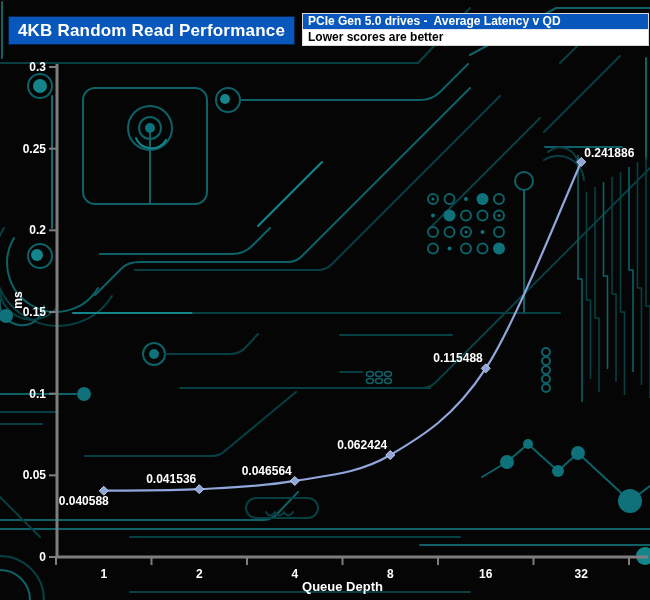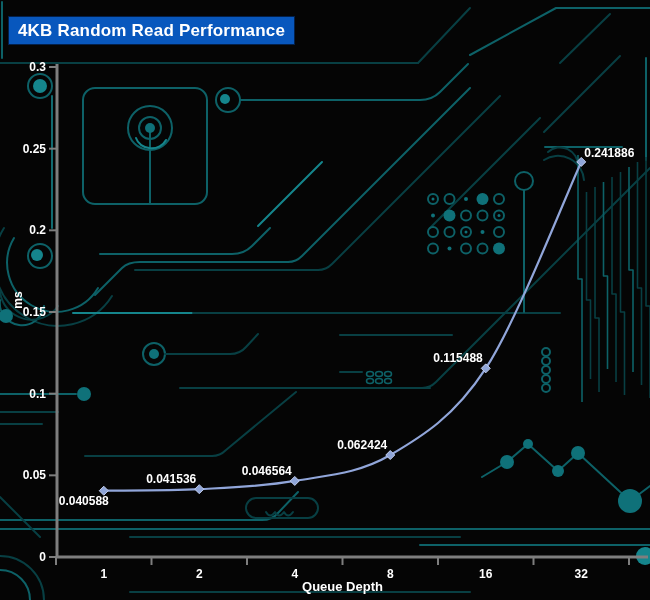--- a/index.html
+++ b/index.html
@@ -203,13 +203,17 @@
       <text x="387.25" y="449.0408" fill="#FFFFFF" font-size="12" font-weight="bold" text-anchor="end" font-family="Liberation Sans, sans-serif">0.062424</text>
       <path d="M 485.75,363.8696 L 490.25,368.3696 L 485.75,372.8696 L 481.25,368.3696 Z" fill="#8FA5D8" stroke="#C2CDEC" stroke-width="1"></path>
       <text x="482.75" y="362.3696" fill="#FFFFFF" font-size="12" font-weight="bold" text-anchor="end" font-family="Liberation Sans, sans-serif">0.115488</text>
       <path d="M 581.25,157.41953333333333 L 585.75,161.91953333333333 L 581.25,166.41953333333333 L 576.75,161.91953333333333 Z" fill="#8FA5D8" stroke="#C2CDEC" stroke-width="1"></path>
       <text x="584.25" y="156.91953333333333" fill="#FFFFFF" font-size="12" font-weight="bold" text-anchor="start" font-family="Liberation Sans, sans-serif">0.241886</text>
     </svg>
 
   <div class="title-bar">
     <span>4KB Random Read Performance</span>
   </div>
+  <div class="sub-box">
+    <div class="sub-row">PCIe Gen 5.0 drives -  Average Latency v QD</div>
+    <div class="note-row">Lower scores are better</div>
+  </div>
 </div>
 
 </body></html>

